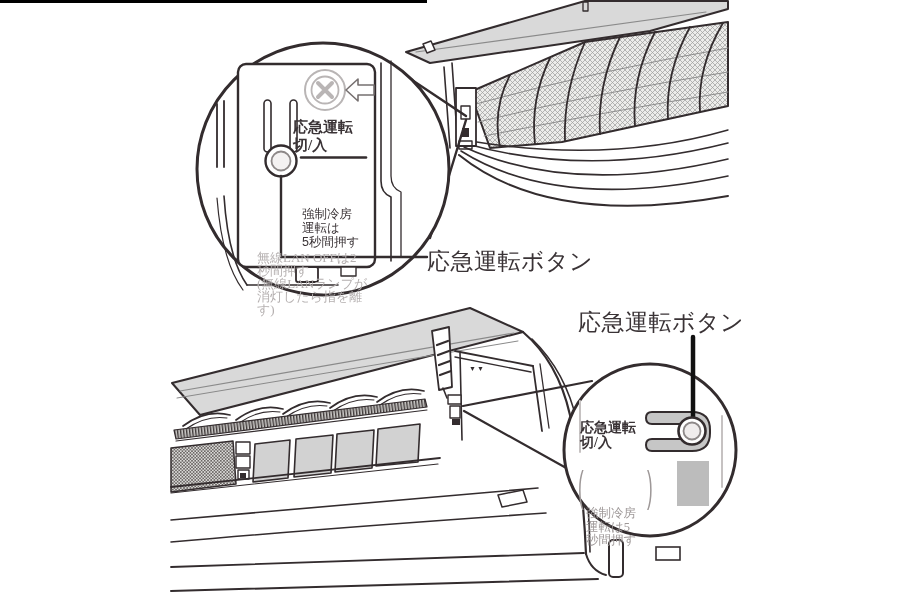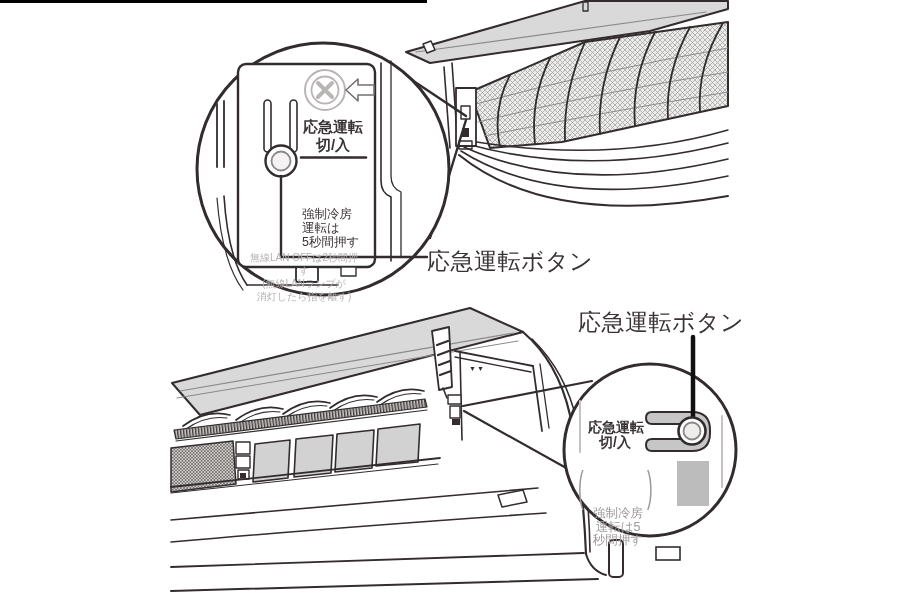--- a/index.html
+++ b/index.html
@@ -2,28 +2,28 @@
 <html><head>
 <meta charset="utf-8">
 <style>
   html,body{margin:0;padding:0;background:#fff;}
   #stage{
     position:relative;width:900px;height:600px;background:#ffffff;overflow:hidden;
     font-family:"Liberation Sans","DejaVu Sans",sans-serif;color:#3a3336;
   }
   .abs{position:absolute;}
   .pre{white-space:pre-line;margin-top:46px;}
-  .ctr{text-align:center;}
+  .ctr{font-family:Liberation Serif, serif;}
   #top-bar{left:0;top:0;width:427px;height:3px;background:#000;}
   #label-top{left:427px;top:246px;font-size:23px;letter-spacing:0.5px;}
   #label-bottom{left:578px;top:307px;font-size:23px;letter-spacing:0.5px;}
   #tp-title{left:293px;top:118px;width:80px;font-size:15px;font-weight:600;}
   #tp-switch{left:293px;top:136px;width:80px;font-size:15px;font-weight:600;}
   #tp-note{left:302px;top:161px;font-size:12.5px;line-height:14px;font-weight:500;}
-  #tp-wlan{left:248px;top:205px;width:112px;font-size:10px;line-height:13px;color:#b5b0b0;}
+  #tp-wlan{left:257px;top:205px;width:112px;font-size:13px;line-height:13px;color:#b5b0b0;}
   #bp-title{left:580px;top:419px;width:72px;font-size:14px;font-weight:700;}
   #bp-switch{left:580px;top:434px;width:70px;font-size:14px;font-weight:700;}
   #bp-note{left:586px;top:461px;width:64px;font-size:12.5px;line-height:13.5px;color:#9e9898;font-weight:500;}
   .paren{font-size:17px;color:#9e9898;transform:scaleY(2.55);transform-origin:top left;font-weight:400;}
   #bp-paren-open{left:578px;top:463px;}
   #bp-paren-close{left:647px;top:463px;}
   #unit-marks{left:469px;top:365px;font-size:7px;letter-spacing:1px;color:#332c2e;}
   svg{position:absolute;left:0;top:0;}
 </style>
 </head>

